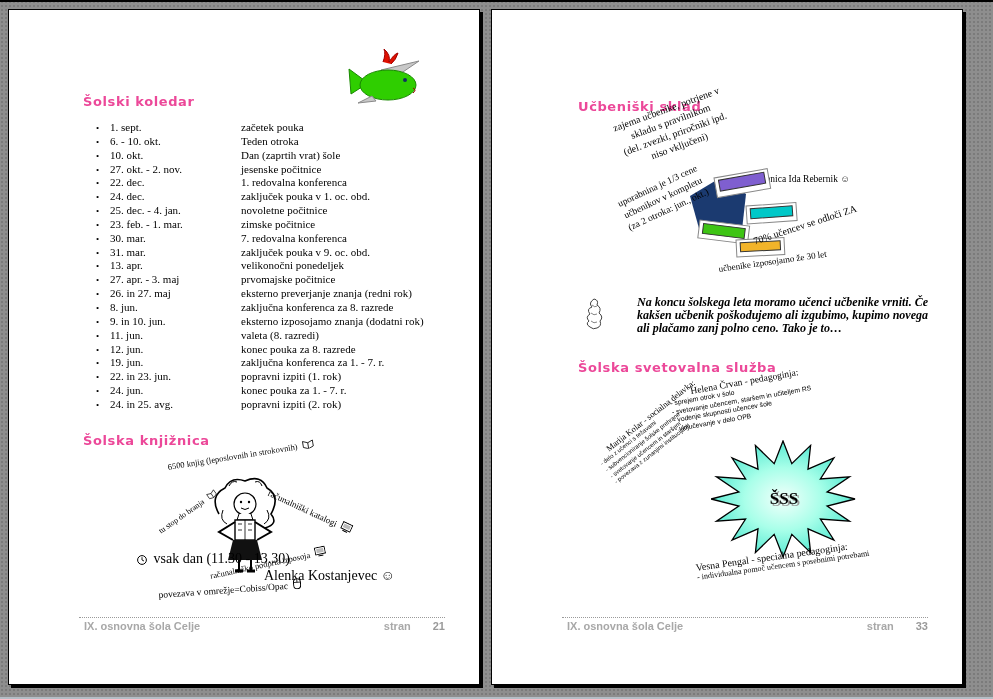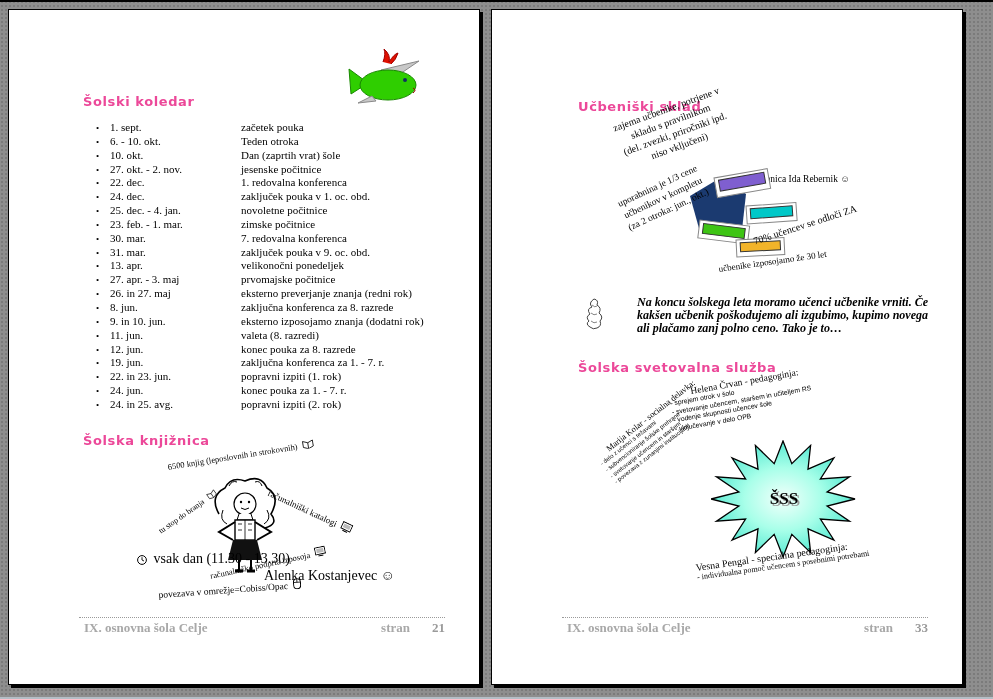--- a/index.html
+++ b/index.html
@@ -32,21 +32,21 @@
   .rot{position:absolute;white-space:nowrap;color:#000;transform-origin:0 0;}
   .center{text-align:center;}
   .line{display:block;}
   .icn{display:inline-block;vertical-align:-1px;margin-left:3px;}
   
   .note{position:absolute;left:136px;top:286px;width:294px;
         font-style:italic;font-weight:bold;font-size:12px;line-height:13px;margin-left:9px;}
   
   .footline{position:absolute;left:70px;right:34px;top:607px;border-top:1px dotted #9a9a9a;}
   .foot{position:absolute;left:75px;right:34px;top:610px;height:12px;
-        font-family:Liberation Serif, serif;font-size:13px;font-weight:bold;color:#a8a8a8;text-align:right;}
+        font-family:Liberation Sans, sans-serif;font-size:11px;font-weight:bold;color:#a8a8a8;text-align:right;}
   .foot .school{position:absolute;left:0;top:0;}
   .foot .pg{position:absolute;right:0;top:0;}
   .foot .pgnum{font-weight:bold;margin-left:22px;color:#9a9a9a;}
   svg{display:block;}
   .inline-svg{display:inline-block;}
 </style>
 </head>
 <body>
 
 <div class="topbar"></div>

